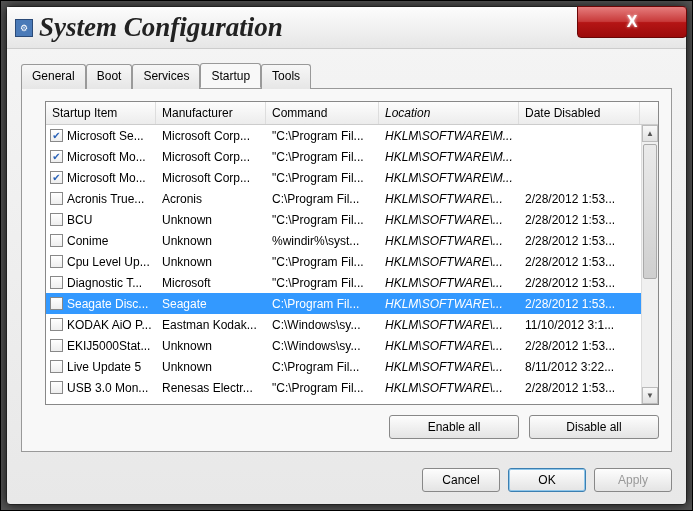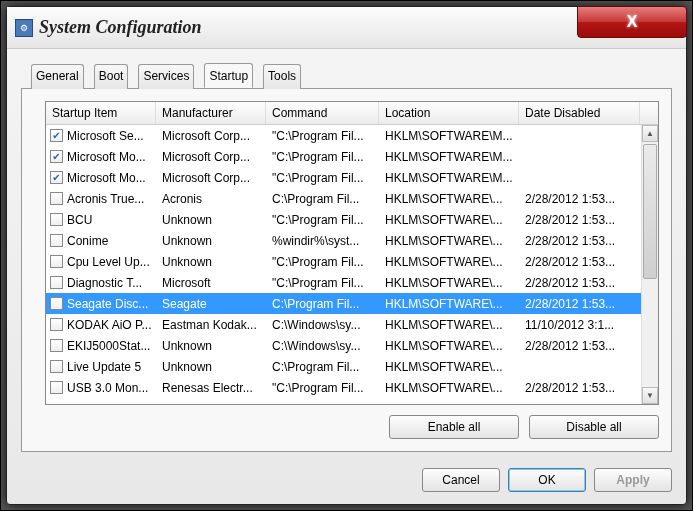--- a/index.html
+++ b/index.html
@@ -37,21 +37,21 @@
     background: #4a7ab8;
     border: 1px solid #2a4a78;
     display: flex;
     align-items: center;
     justify-content: center;
     color: #fff;
     font-size: 9px;
   }
   .titlebar .title {
     font-family: "Times New Roman", serif;
-    font-size: 18px;
+    font-size: 27px;
     font-weight: bold;
     font-style: italic;
     color: #222;
   }
   .close-area {
     position: absolute;
     right: -1px; top: -1px;
     width: 110px; height: 32px;
     background: linear-gradient(#e67d7d, #c83a3a 48%, #b51515 52%, #9c0b0b);
     border: 1px solid #6b0606;
@@ -73,31 +73,30 @@
     padding: 14px 14px 8px 14px;
     display: flex;
     flex-direction: column;
   }
   .tabstrip {
     display: flex;
     position: relative;
     z-index: 2;
   }
   .tab {
-    padding: 4px 4px;
+    padding: 4px 10px;
     border: 1px solid #999;
     border-bottom: none;
     background: linear-gradient(#f7f7f7, #e6e6e6);
     margin-right: 0px;
     border-top-left-radius: 3px;
     border-top-right-radius: 3px;
     position: relative;
     top: 1px;
     cursor: default;
-    margin-left: 10px;
   }
   .tab.active {
     background: #f8f8f8;
     border-bottom: 1px solid #f8f8f8;
     top: 0;
     padding-top: 5px;
     z-index: 3;
   }
   .tabpanel {
     flex: 1;
@@ -127,21 +126,21 @@
   .lv-col {
     padding: 4px 6px;
     border-right: 1px solid #ddd;
     overflow: hidden;
     white-space: nowrap;
     text-overflow: ellipsis;
   }
   .c0 { width: 110px; }
   .c1 { width: 110px; }
   .c2 { width: 113px; }
-  .c3 { width: 140px; }
+  .c3 { width: 140px; font-style: italic; }
   .c4 { flex: 1; }
   .csb { width: 18px; border-right: none; }
   .lv-body {
     flex: 1;
     overflow: hidden;
     position: relative;
   }
   .lv-row {
     display: flex;
     height: 21px;
@@ -230,21 +229,21 @@
     border-radius: 3px;
     display: flex;
     align-items: center;
     justify-content: center;
     cursor: default;
   }
   .dbtn.default {
     border: 1px solid #3c7fb1;
     box-shadow: 0 0 0 1px #8ec6ea inset;
   }
-  .dbtn.disabled { color: #999; font-weight: bold; }
+  .dbtn.disabled { color: #999; }
 </style>
 </head>
 <body>
 
 <div class="window">
   <div class="titlebar">
     <div class="icon">⚙</div>
     <div class="title">System Configuration</div>
     <div class="close-area">
       <span class="close-x">X</span>
@@ -382,20 +381,21 @@
               <div class="lv-cell c4">2/28/2012 1:53...</div>
             </div>
             <div class="lv-row">
               <div class="lv-cell chkcell">
                 <span class="chk"></span>
                 <span>Live Update 5</span>
               </div>
               <div class="lv-cell c1">Unknown</div>
               <div class="lv-cell c2">C:\Program Fil...</div>
               <div class="lv-cell c3">HKLM\SOFTWARE\...</div>
+              <div class="lv-cell c4">8/11/2012 3:22...</div>
             </div>
             <div class="lv-row">
               <div class="lv-cell chkcell">
                 <span class="chk"></span>
                 <span>USB 3.0 Mon...</span>
               </div>
               <div class="lv-cell c1">Renesas Electr...</div>
               <div class="lv-cell c2">"C:\Program Fil...</div>
               <div class="lv-cell c3">HKLM\SOFTWARE\...</div>
               <div class="lv-cell c4">2/28/2012 1:53...</div>

